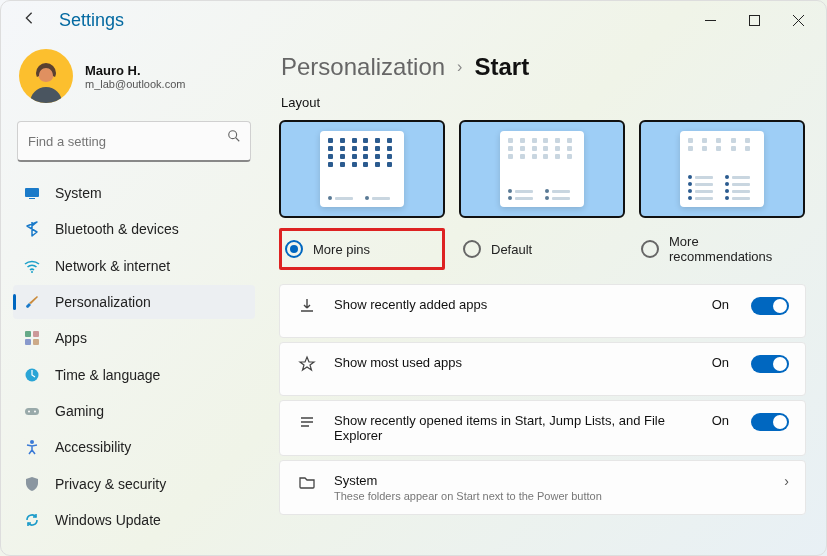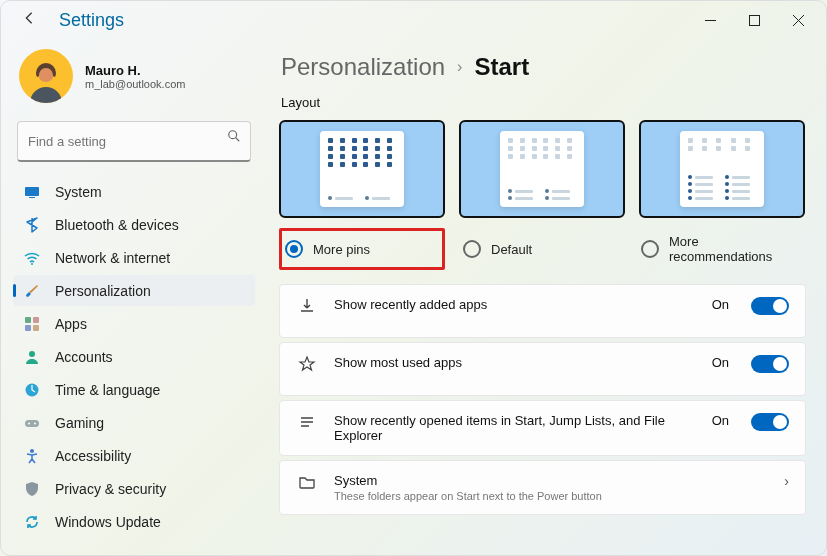--- a/index.html
+++ b/index.html
@@ -175,29 +175,20 @@
               <rect x="9" y="1" width="6" height="6" rx="1" fill="#c99"></rect>
               <rect x="1" y="9" width="6" height="6" rx="1" fill="#89c"></rect>
               <rect x="9" y="9" width="6" height="6" rx="1" fill="#ca8"></rect>
             </svg>
           </span>
         <span>Apps</span>
       </div>
       <div class="nav-item">
         <span class="nav-icon">
             <svg viewBox="0 0 16 16">
-              <circle cx="8" cy="5" r="3" fill="#2a8"></circle>
-              <path d="M2 15c0-3 3-5 6-5s6 2 6 5z" fill="#2a8"></path>
-            </svg>
-          </span>
-        <span>Accounts</span>
-      </div>
-      <div class="nav-item">
-        <span class="nav-icon">
-            <svg viewBox="0 0 16 16">
               <circle cx="8" cy="8" r="6.5" fill="#2aa5d6"></circle>
               <path d="M8 3v5l3 2" stroke="#fff" stroke-width="1.2" fill="none"></path>
             </svg>
           </span>
         <span>Time &amp; language</span>
       </div>
       <div class="nav-item">
         <span class="nav-icon">
             <svg viewBox="0 0 16 16">
               <rect x="1" y="5" width="14" height="7" rx="3.5" fill="#9aa"></rect>

